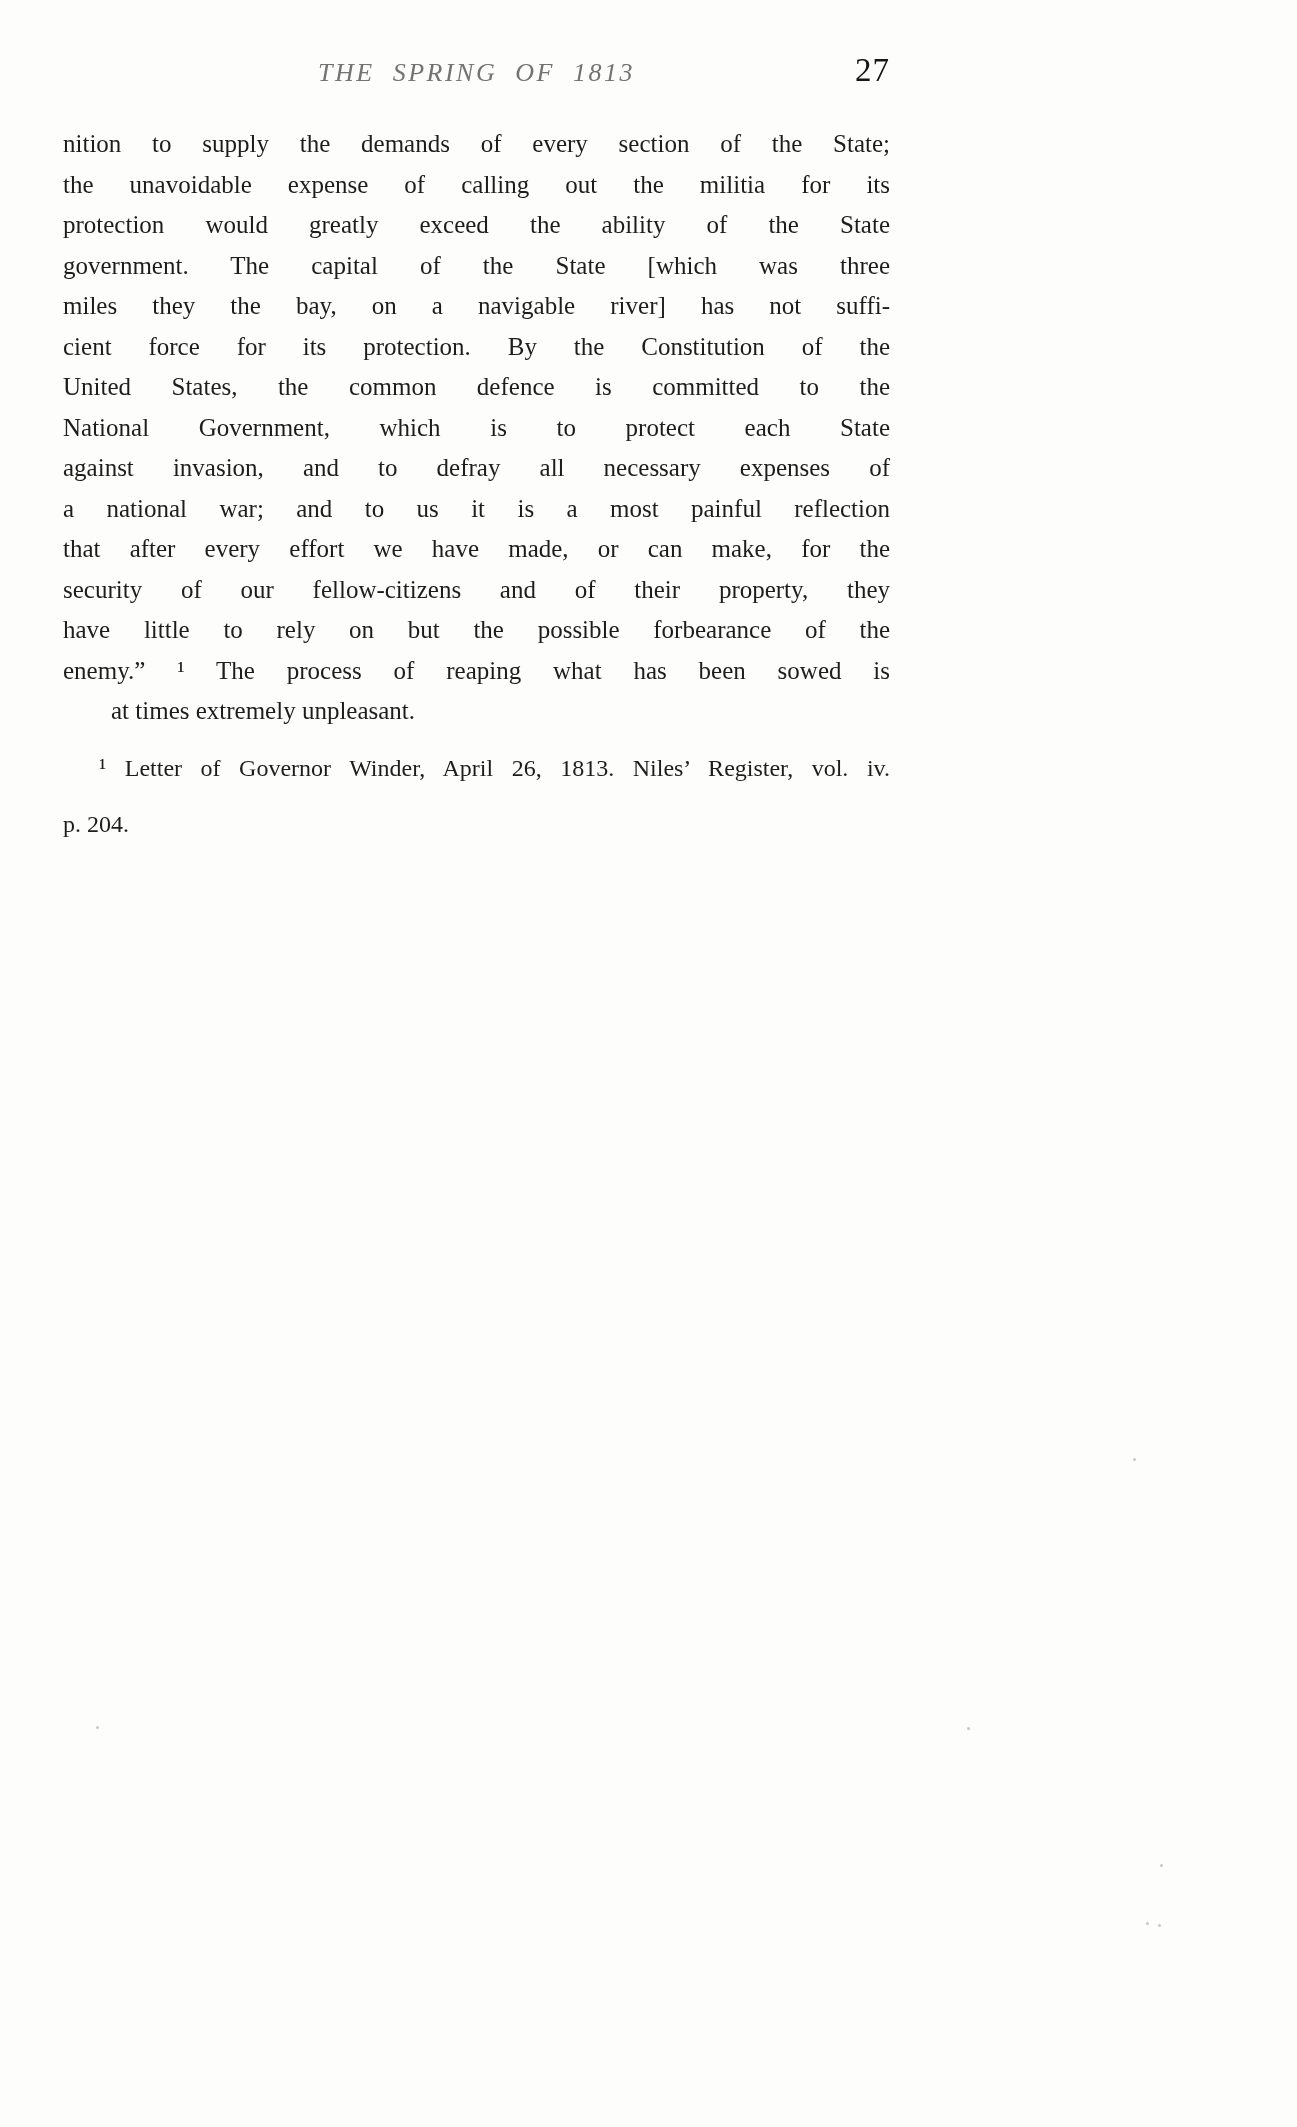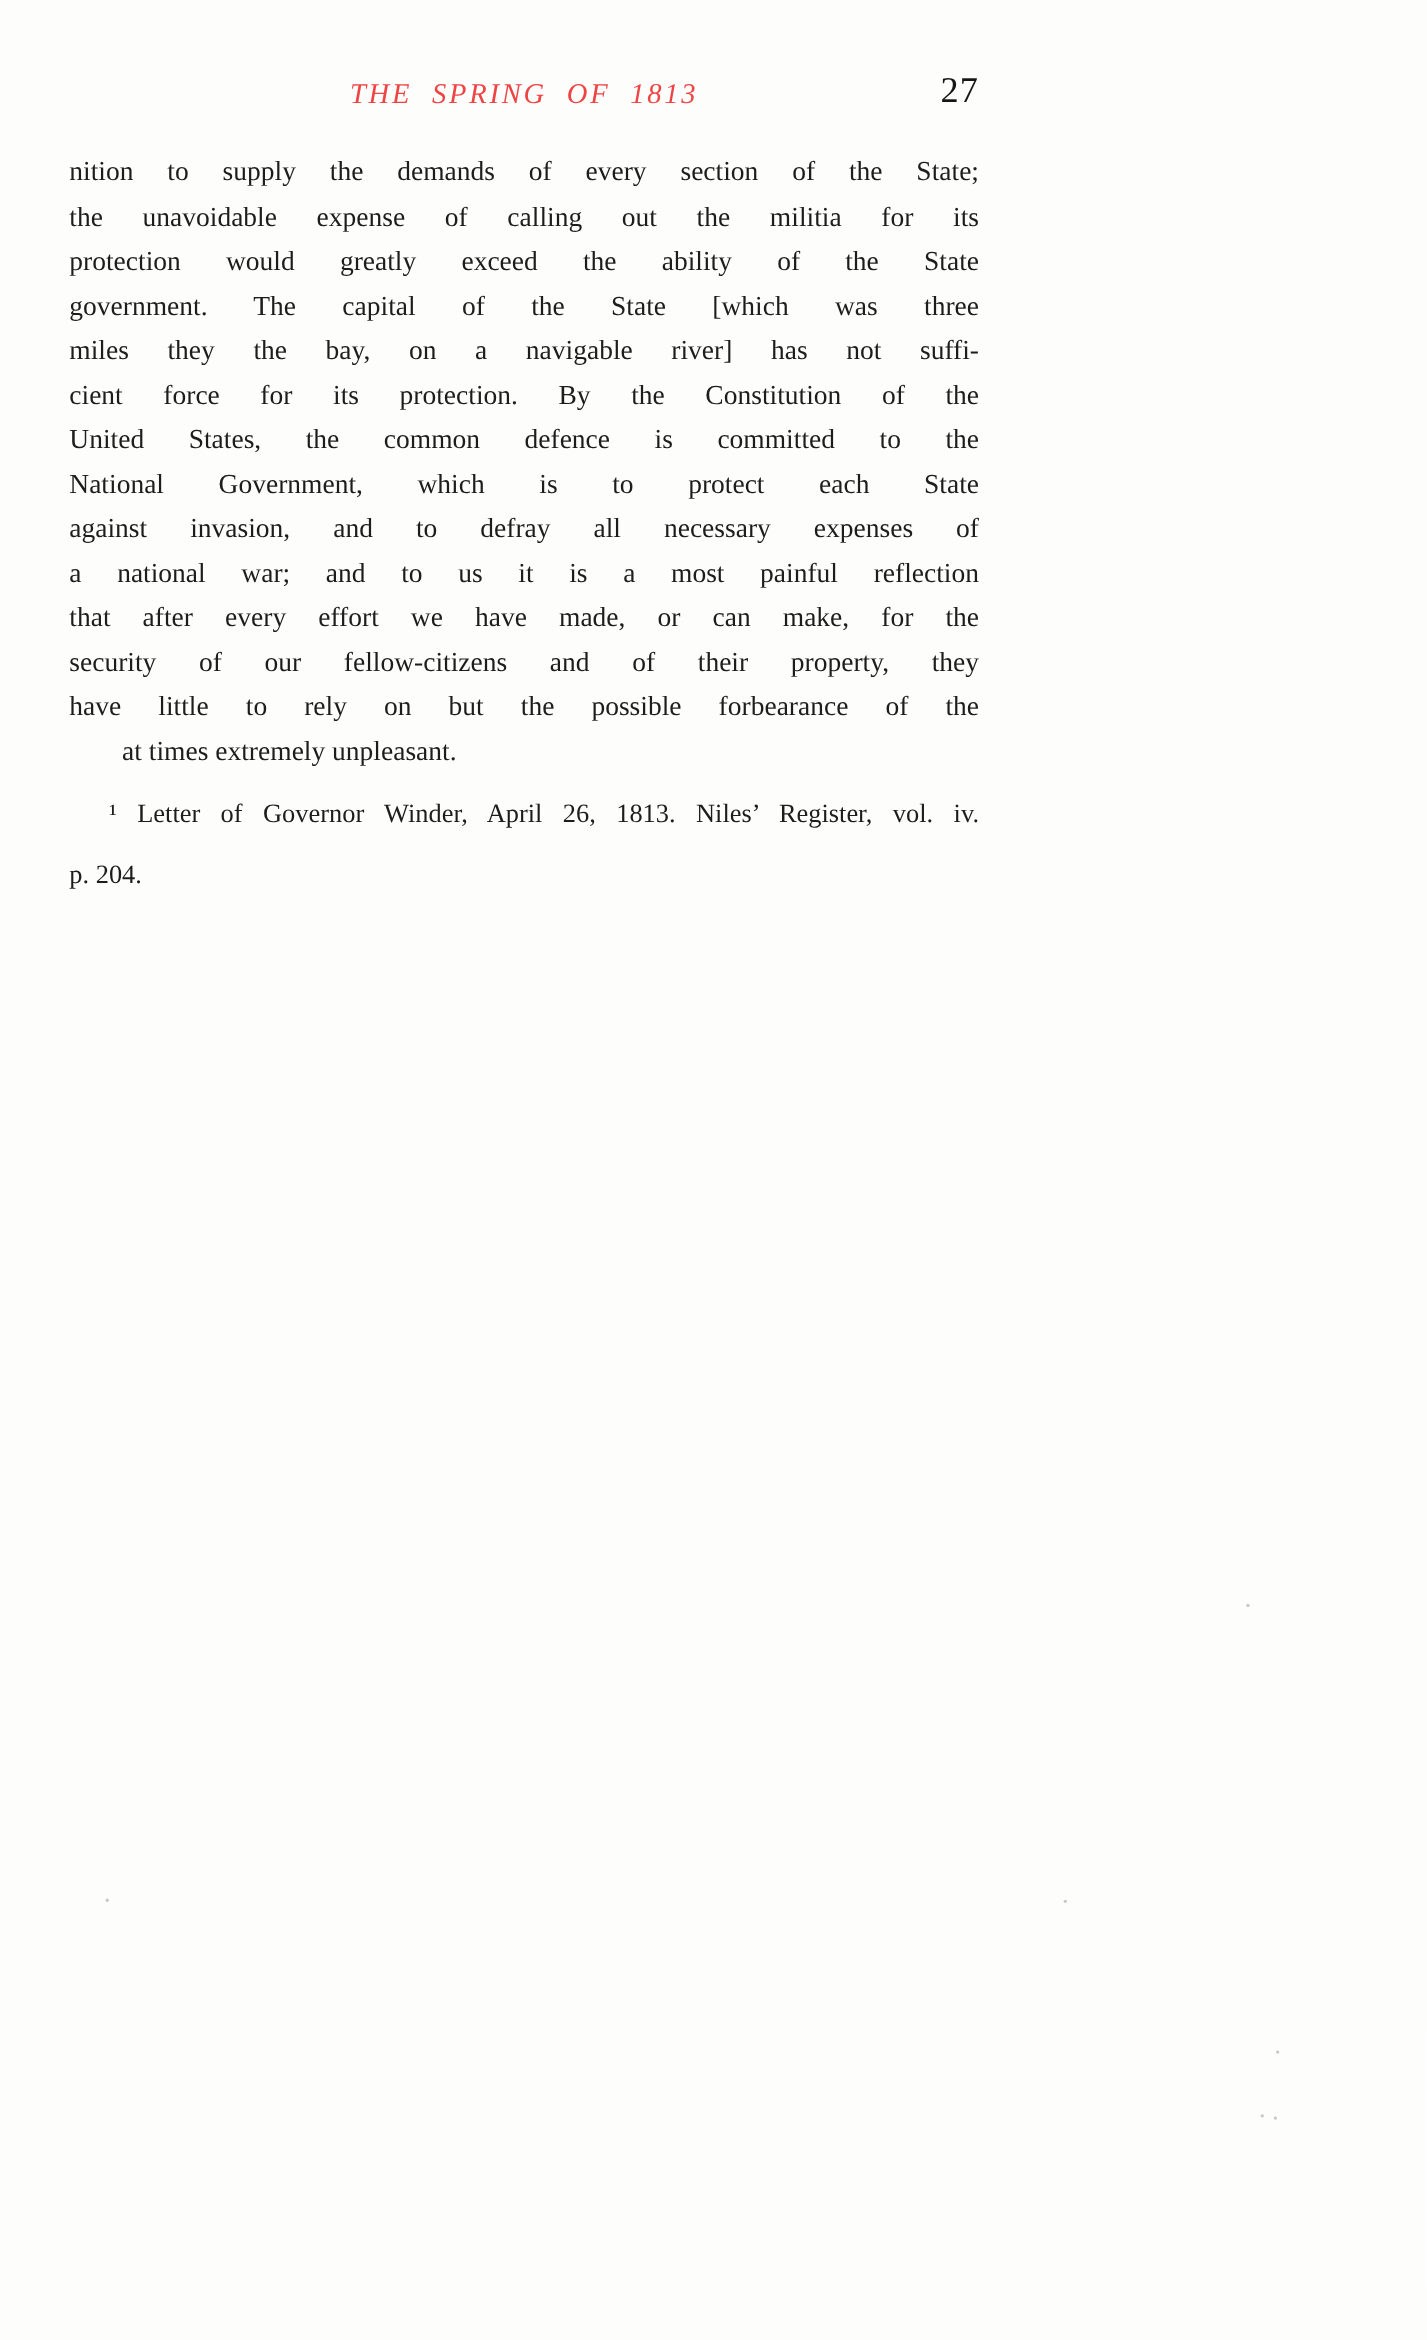--- a/index.html
+++ b/index.html
@@ -25,22 +25,21 @@
   .running-header {
     position: relative;
     height: 42px;
   }
   .header-title {
     text-align: center;
     font-style: italic;
     font-size: 26px;
     letter-spacing: 2.5px;
     word-spacing: 9px;
-    color: #ef4444;
-    margin-top: 13px;
+    color: #737373;
   }
   .page-number {
     position: absolute;
     right: 0;
     top: -6px;
     font-size: 33px;
     letter-spacing: 1px;
     color: #161616;
   }
   .body-text {
@@ -98,20 +97,21 @@
       <div class="line">government. The capital of the State [which was three</div>
       <div class="line">miles they the bay, on a navigable river] has not suffi-</div>
       <div class="line">cient force for its protection. By the Constitution of the</div>
       <div class="line">United States, the common defence is committed to the</div>
       <div class="line">National Government, which is to protect each State</div>
       <div class="line">against invasion, and to defray all necessary expenses of</div>
       <div class="line">a national war; and to us it is a most painful reflection</div>
       <div class="line">that after every effort we have made, or can make, for the</div>
       <div class="line">security of our fellow-citizens and of their property, they</div>
       <div class="line">have little to rely on but the possible forbearance of the</div>
+      <div class="line">enemy.” ¹   The process of reaping what has been sowed is</div>
       <div class="line last">at times extremely unpleasant.</div>
     </div>
 
     <div class="footnote">
       <div class="fn-line first">¹ Letter of Governor Winder, April 26, 1813.  Niles’ Register, vol. iv.</div>
       <div class="fn-line second">p. 204.</div>
     </div>
 
   </div>
 

